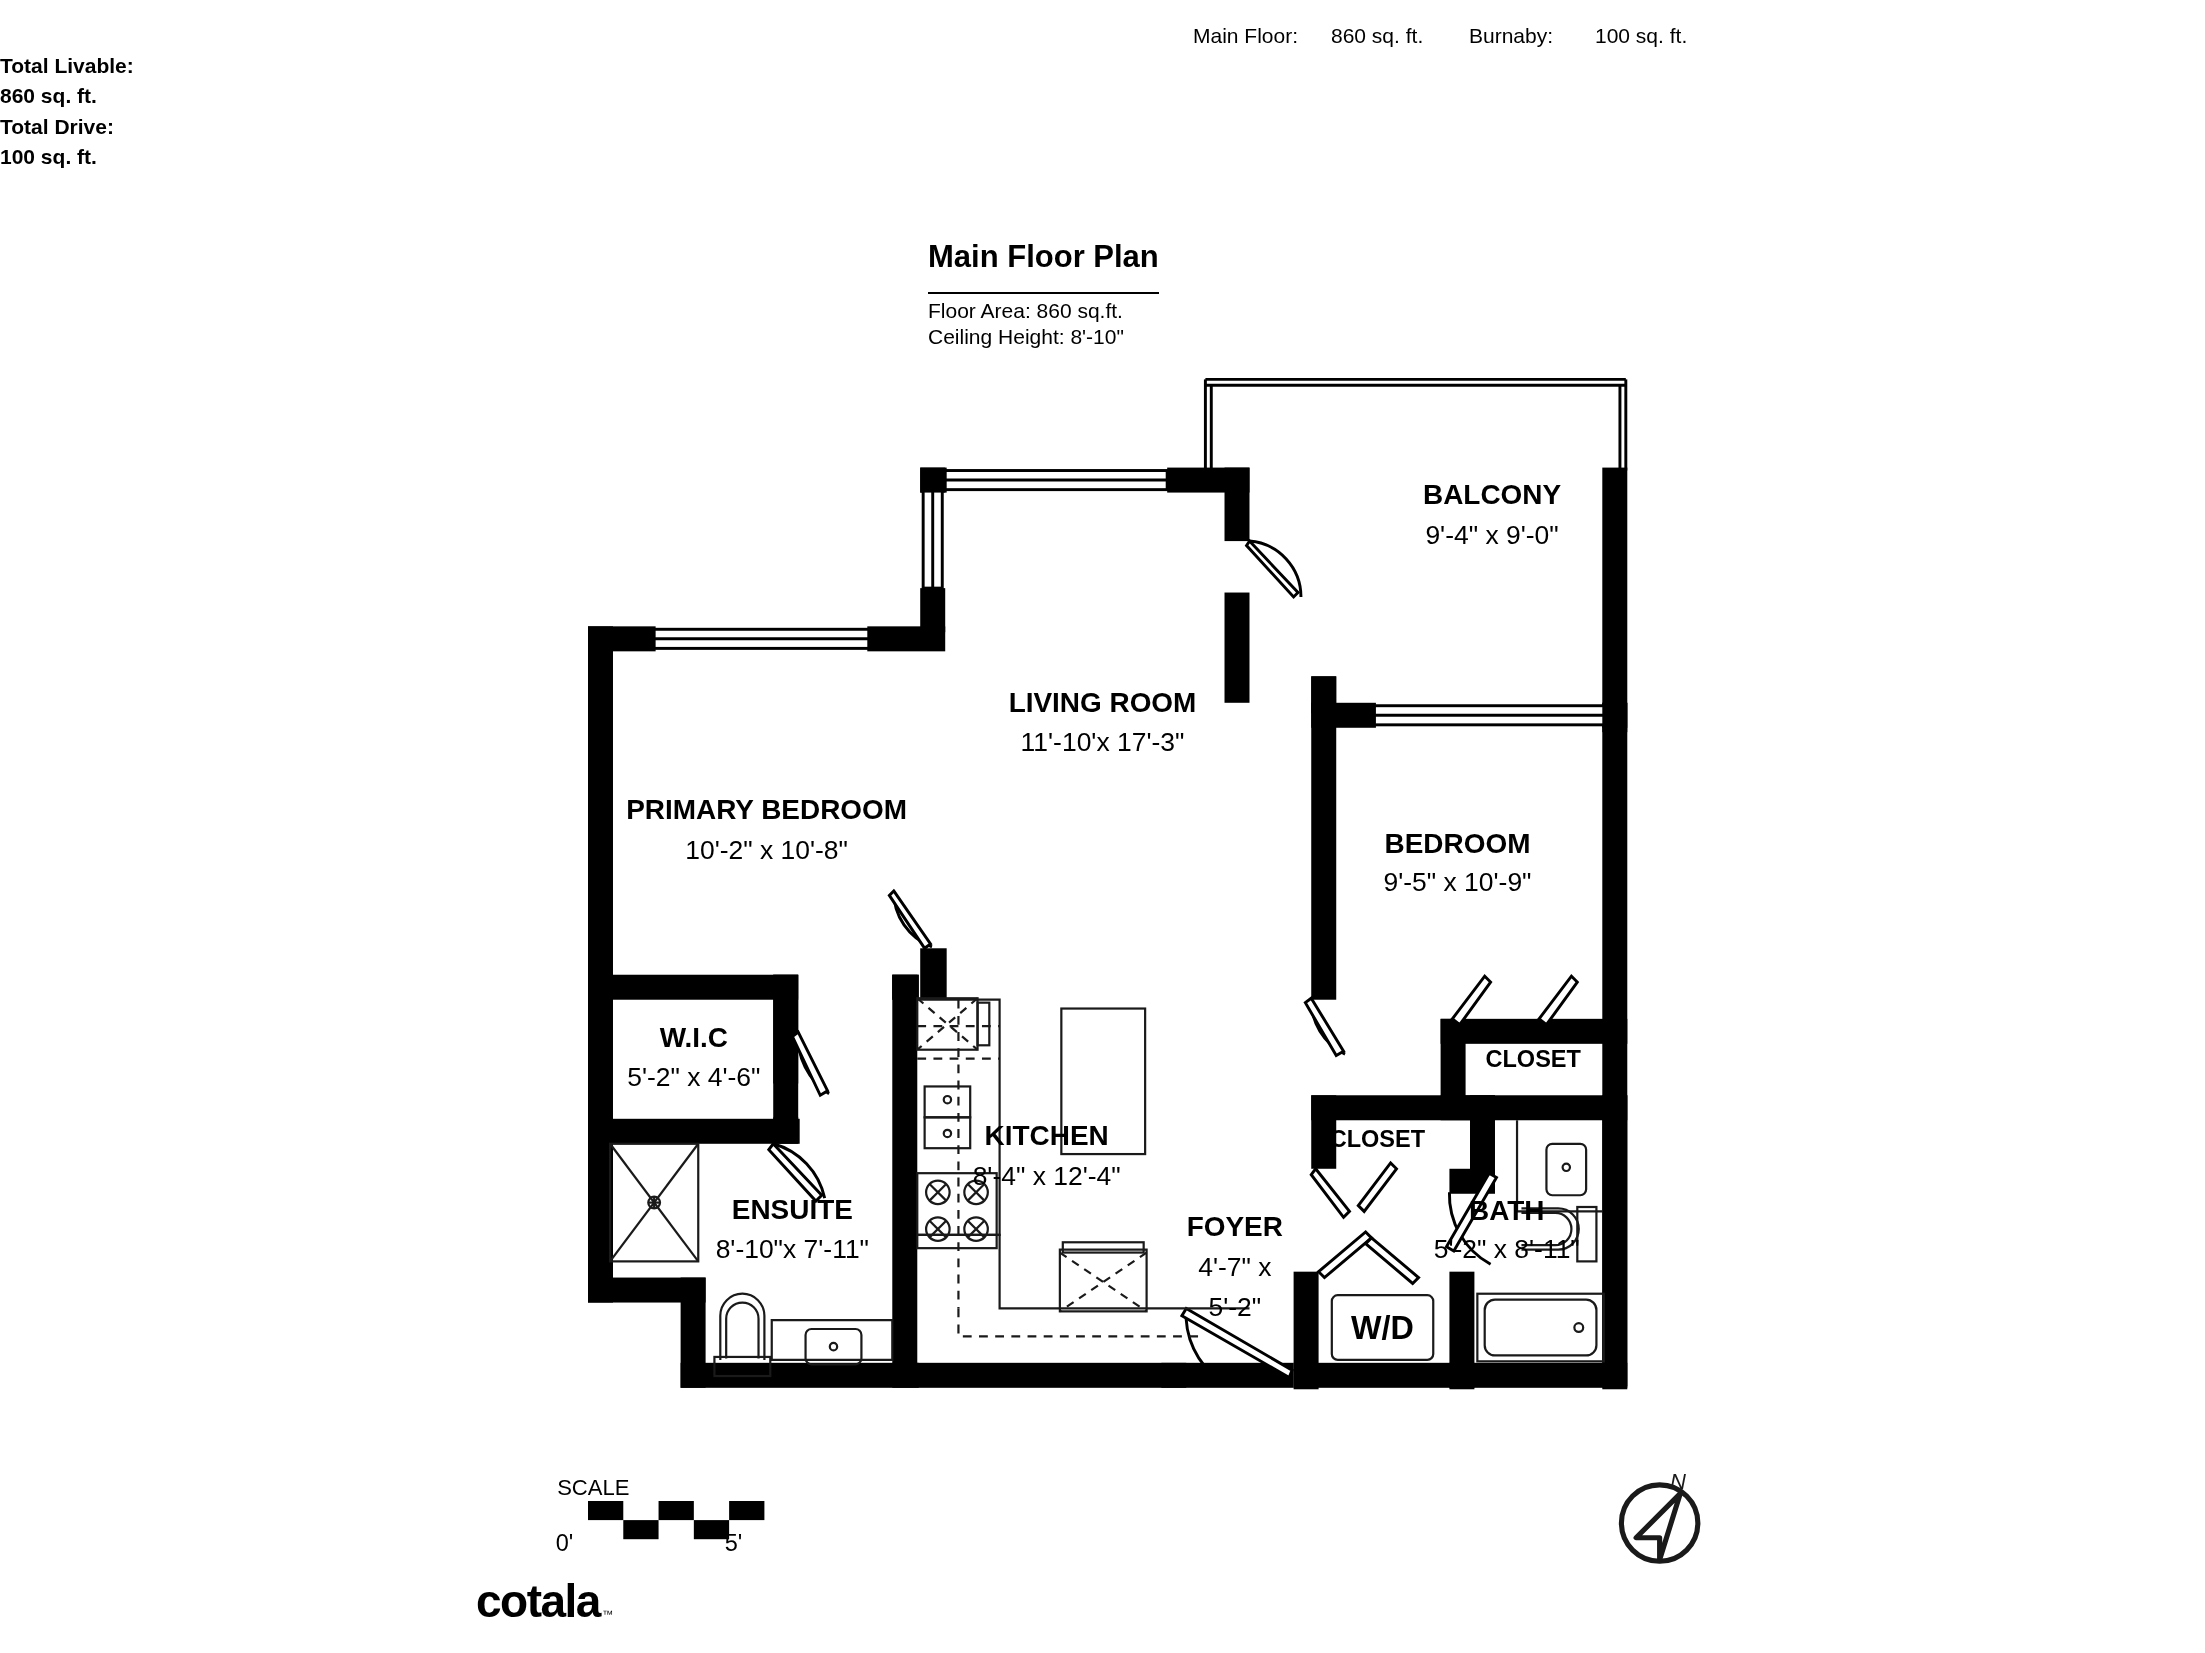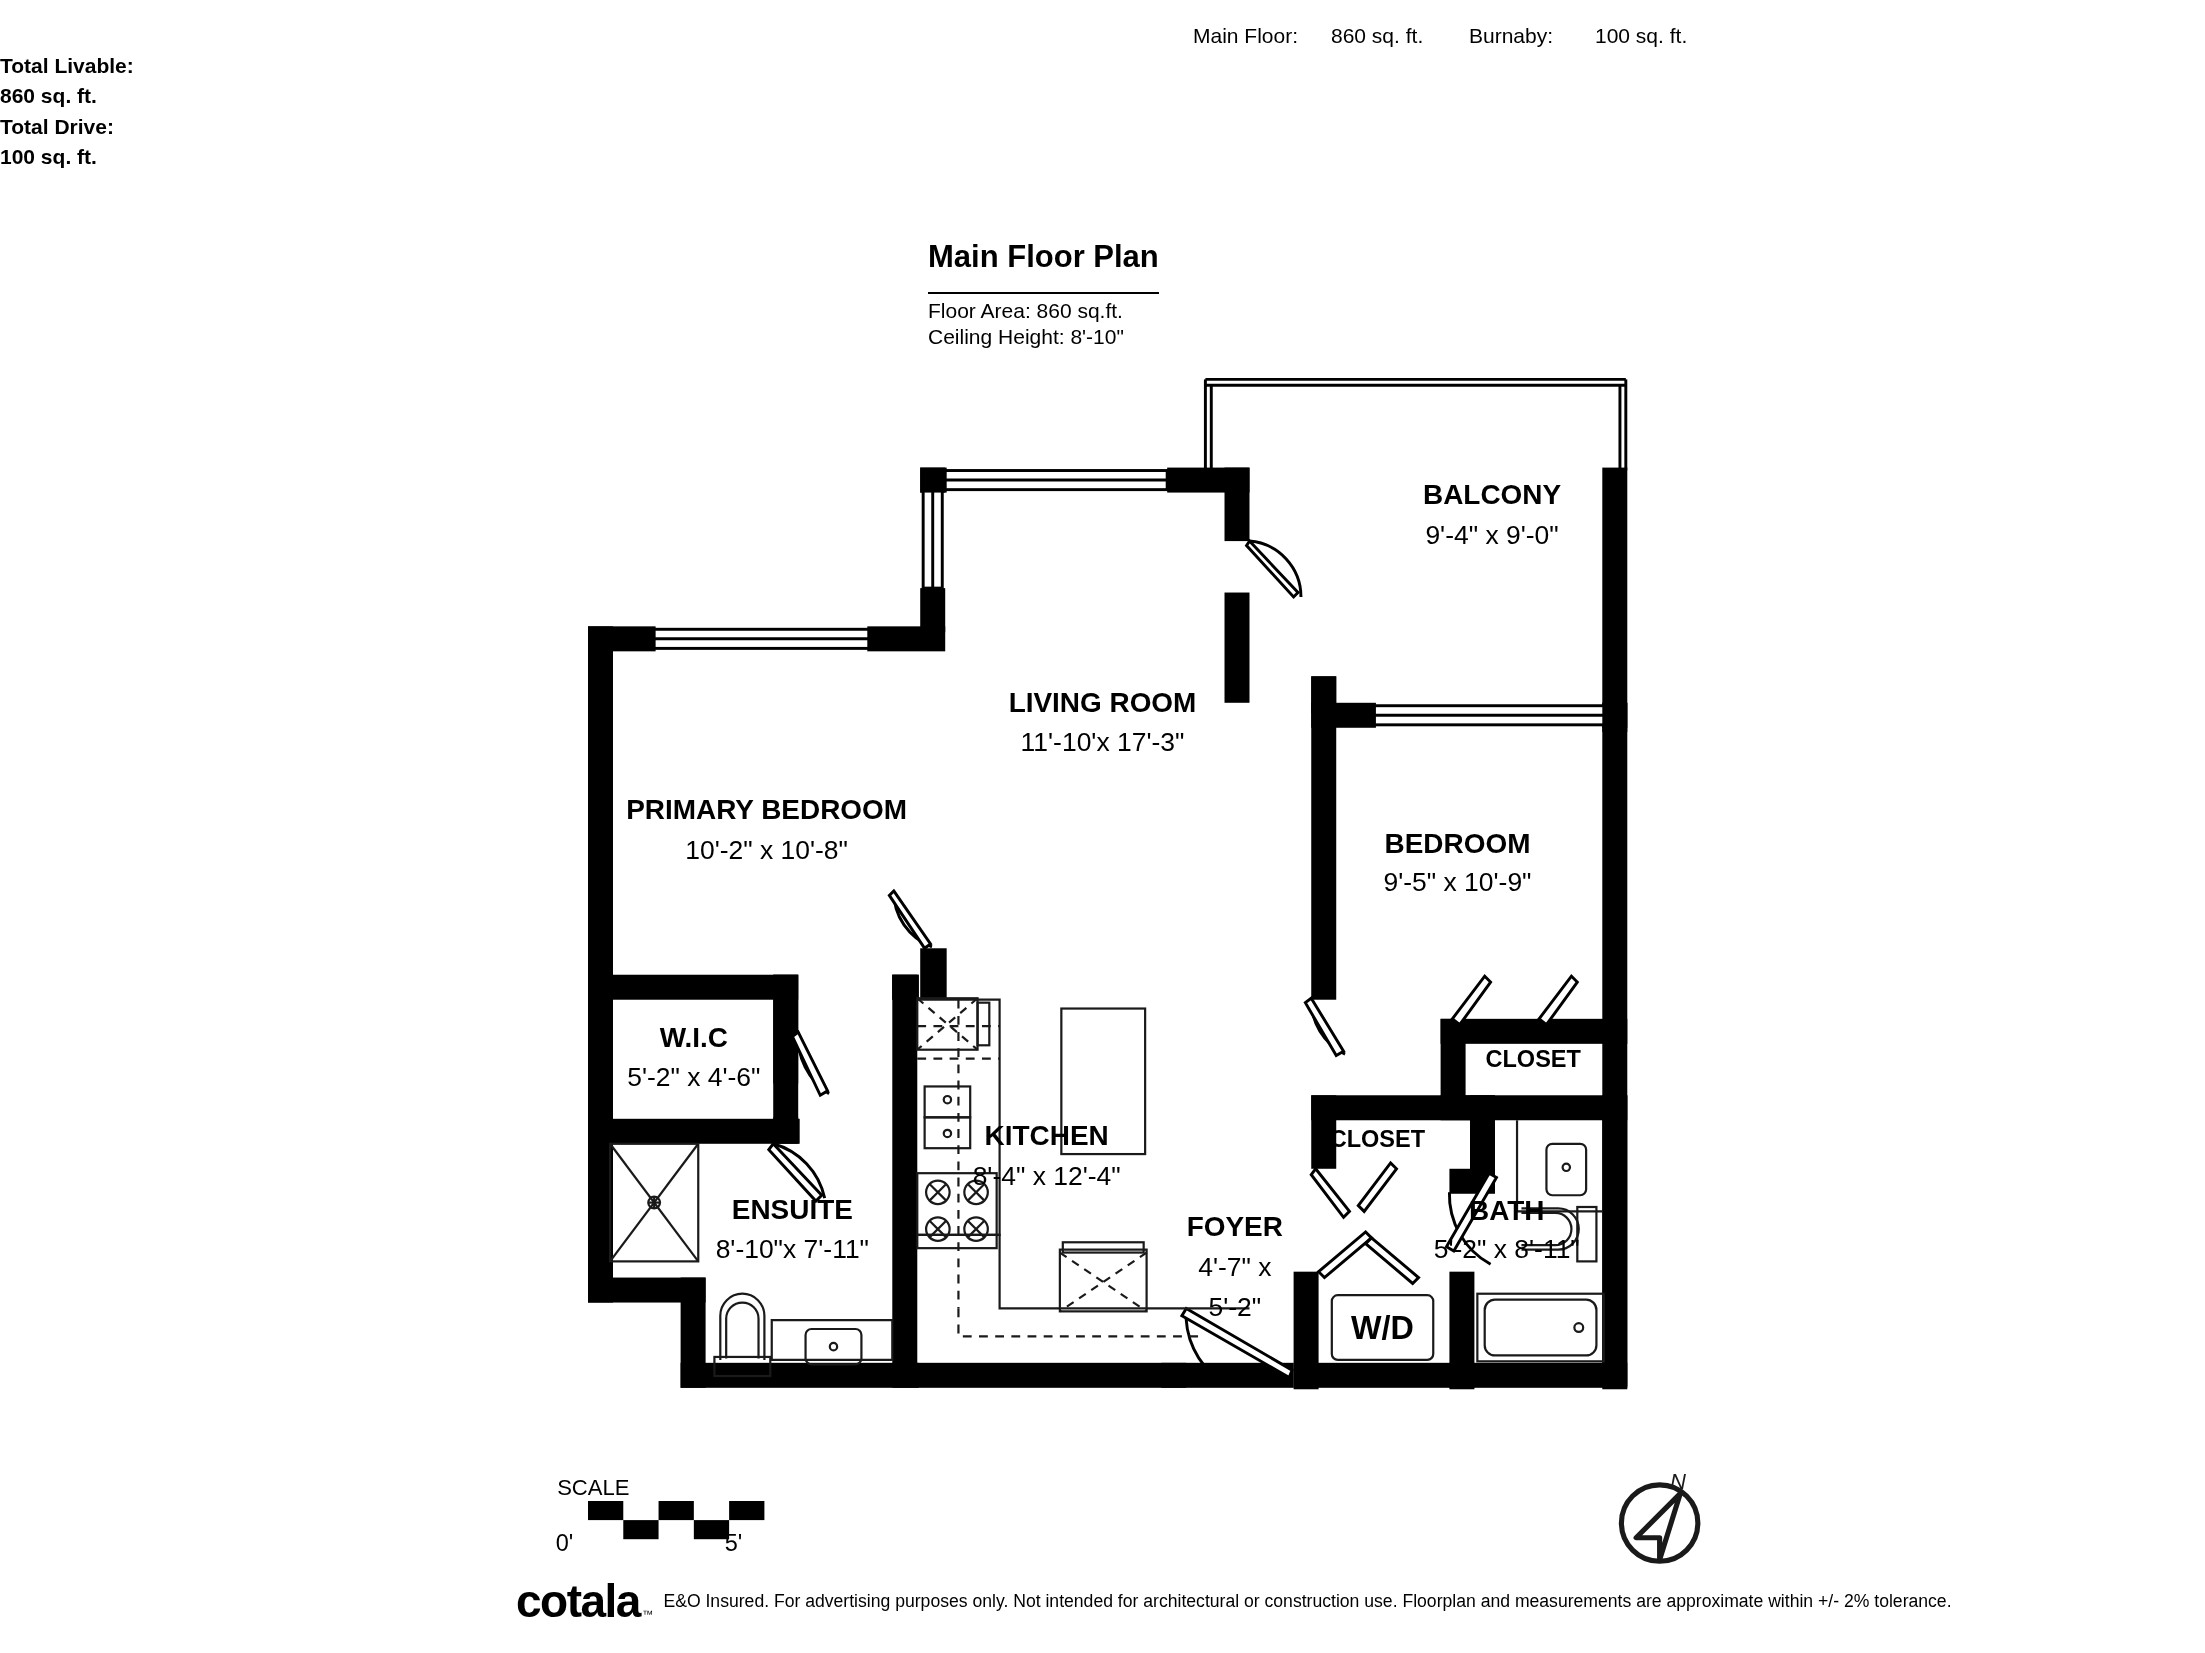--- a/index.html
+++ b/index.html
@@ -77,24 +77,24 @@
     position: absolute;
     left: 0;
     top: 0;
     width: 2205px;
     height: 1654px;
   }
 
   
   #footer-bar {
     position: absolute;
-    left: 516px;
+    left: 476px;
     top: 1578px;
     display: flex;
-    align-items: center;
+    align-items: flex-start;
   }
   #brand-logo {
     font-size: 46px;
     font-weight: bold;
     letter-spacing: -1.5px;
     line-height: 1;
   }
   #brand-tm {
     font-size: 11px;
     margin-left: 2.2px;
@@ -397,15 +397,14 @@
   <g>
     <circle cx="2258" cy="2072" r="52" fill="none" stroke="#1a1a1a" stroke-width="7"></circle>
     <path d="M 2286 2032 L 2226 2092 L 2258 2092 L 2258 2122 Z" fill="none" stroke="#1a1a1a" stroke-width="7" stroke-linejoin="round"></path>
     <text class="rm-dim" x="2272" y="2026" font-size="30" font-style="italic" fill="#1a1a1a">N</text>
   </g>
 </svg>
 
 <div id="footer-bar">
   <span id="brand-logo">cotala</span>
   <span id="brand-tm">™</span>
-  <span id="footer-disclaimer">E&amp;O Insured. For advertising purposes only. Not intended for architectural or construction use. Floorplan and measurements are approximate within +/- 2% tolerance.</span>
 </div>
 
 
 </body></html>

